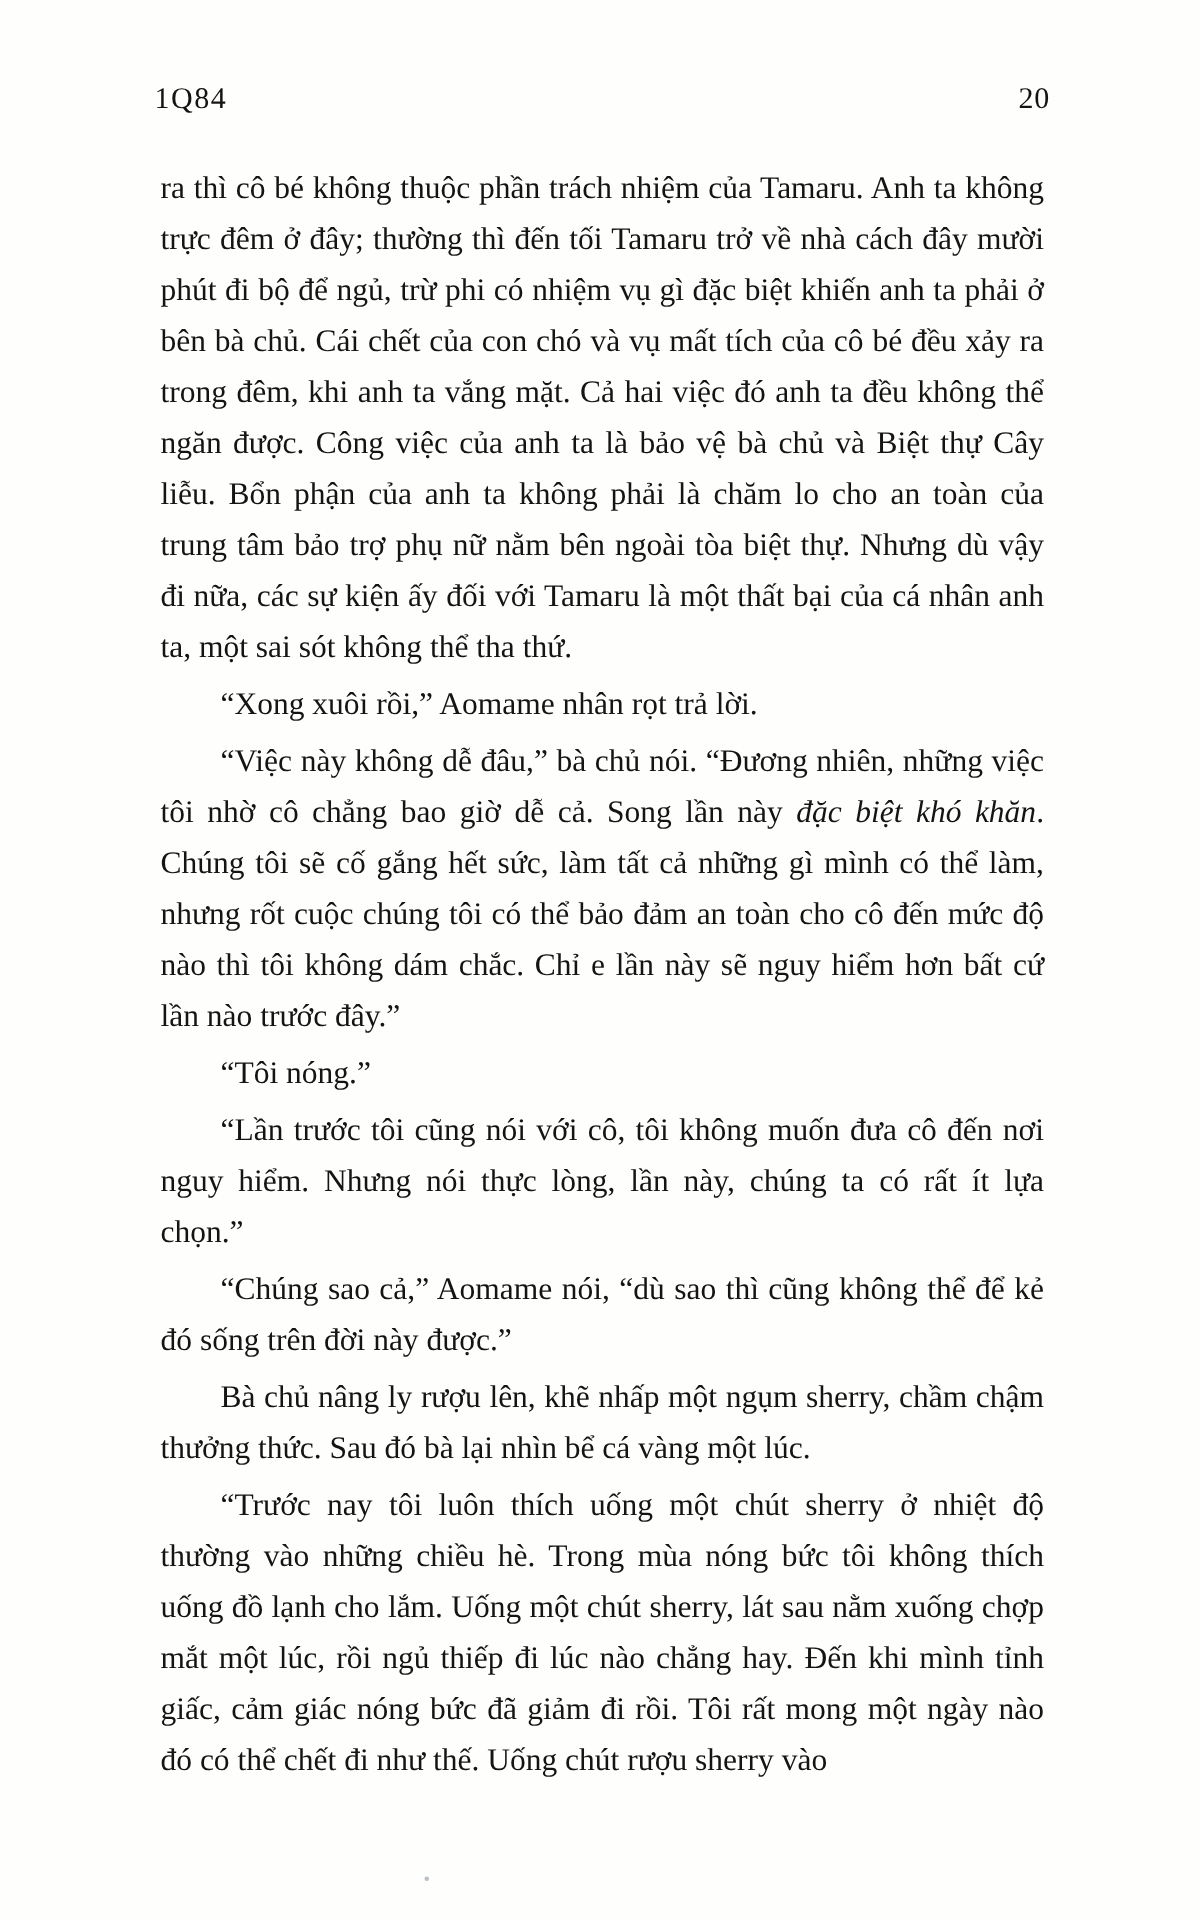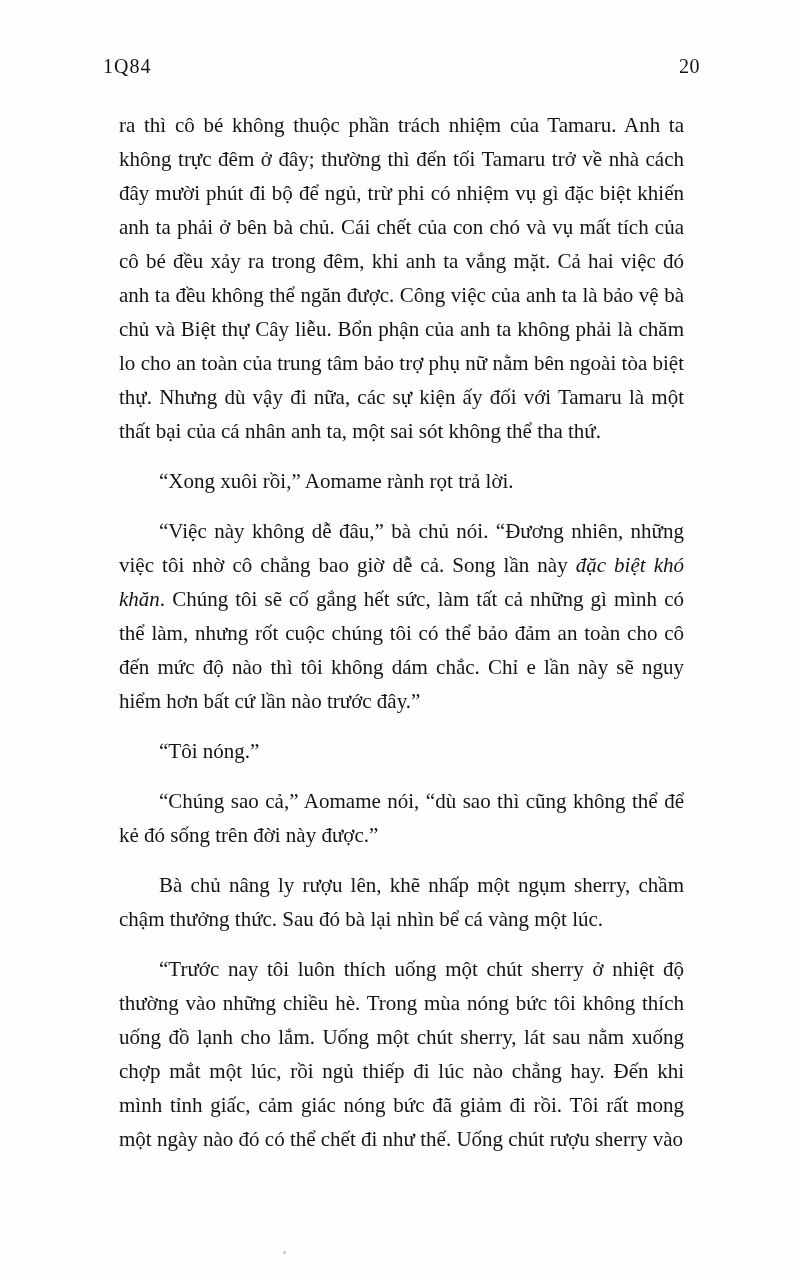--- a/index.html
+++ b/index.html
@@ -31,21 +31,21 @@
   .page-header .book-title {
     letter-spacing: 1px;
   }
   .page-body {
     font-size: 21px;
     line-height: 34px;
     text-align: justify;
     text-justify: inter-word;
   }
   .para {
-    margin: 16px;
+    margin: 4px;
     text-indent: 40px;
   }
   .para.no-indent {
     text-indent: 0;
   }
   .emphasis {
     font-style: italic;
   }
   .stray-mark {
     position: absolute;
@@ -66,26 +66,27 @@
   <header class="page-header">
     <span class="book-title">1Q84</span>
     <span class="page-number">20</span>
   </header>
 
   <main class="page-body">
 
     <p class="para no-indent">ra thì cô bé không thuộc phần trách nhiệm của Tamaru. Anh ta không trực đêm ở đây; thường thì đến tối Tamaru trở về nhà cách đây mười phút đi bộ để ngủ, trừ phi có nhiệm vụ gì đặc biệt khiến anh ta phải ở bên bà chủ. Cái chết của con chó và vụ mất tích của cô bé đều xảy ra trong đêm, khi anh ta vắng mặt. Cả hai việc đó anh ta đều không thể ngăn được. Công việc của anh ta là bảo vệ bà chủ và Biệt thự Cây liễu. Bổn phận của anh ta không phải là chăm lo cho an toàn của trung tâm bảo trợ phụ nữ nằm bên ngoài tòa biệt thự. Nhưng dù vậy đi nữa, các sự kiện ấy đối với Tamaru là một thất bại của cá nhân anh ta, một sai sót không thể tha thứ.</p>
 
 
-    <p class="para">“Xong xuôi rồi,” Aomame rành rọt trả lời.</p>
+    <p class="para">“Xong xuôi rồi,” Aomame nhân rọt trả lời.</p>
 
     <p class="para"><span>“Việc này không dễ đâu,” bà chủ nói. “Đương nhiên, những việc tôi nhờ cô chẳng bao giờ dễ cả. Song lần này </span><em class="emphasis">đặc biệt khó khăn</em><span>. Chúng tôi sẽ cố gắng hết sức, làm tất cả những gì mình có thể làm, nhưng rốt cuộc chúng tôi có thể bảo đảm an toàn cho cô đến mức độ nào thì tôi không dám chắc. Chỉ e lần này sẽ nguy hiểm hơn bất cứ lần nào trước đây.”</span></p>
 
     <p class="para">“Tôi nóng.”</p>
 
+    <p class="para">“Lần trước tôi cũng nói với cô, tôi không muốn đưa cô đến nơi nguy hiểm. Nhưng nói thực lòng, lần này, chúng ta có rất ít lựa chọn.”</p>
 
     <p class="para">“Chúng sao cả,” Aomame nói, “dù sao thì cũng không thể để kẻ đó sống trên đời này được.”</p>
 
     <p class="para">Bà chủ nâng ly rượu lên, khẽ nhấp một ngụm sherry, chầm chậm thưởng thức. Sau đó bà lại nhìn bể cá vàng một lúc.</p>
 
     <p class="para">“Trước nay tôi luôn thích uống một chút sherry ở nhiệt độ thường vào những chiều hè. Trong mùa nóng bức tôi không thích uống đồ lạnh cho lắm. Uống một chút sherry, lát sau nằm xuống chợp mắt một lúc, rồi ngủ thiếp đi lúc nào chẳng hay. Đến khi mình tỉnh giấc, cảm giác nóng bức đã giảm đi rồi. Tôi rất mong một ngày nào đó có thể chết đi như thế. Uống chút rượu sherry vào</p>
 
   </main>
 
   <div class="stray-mark"></div>

